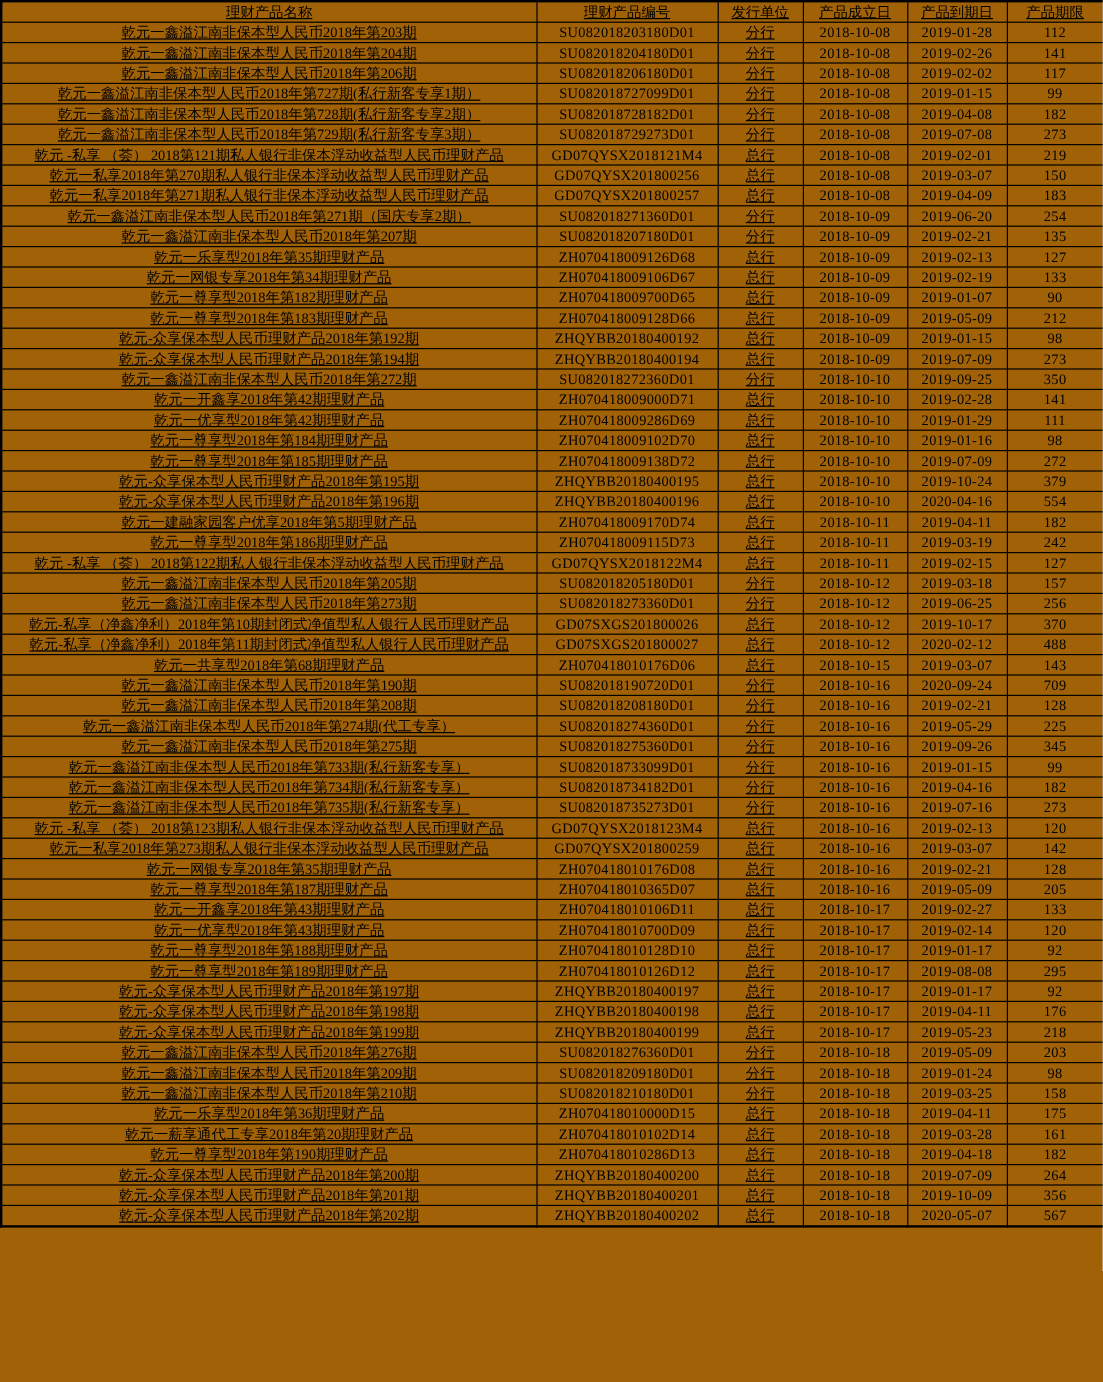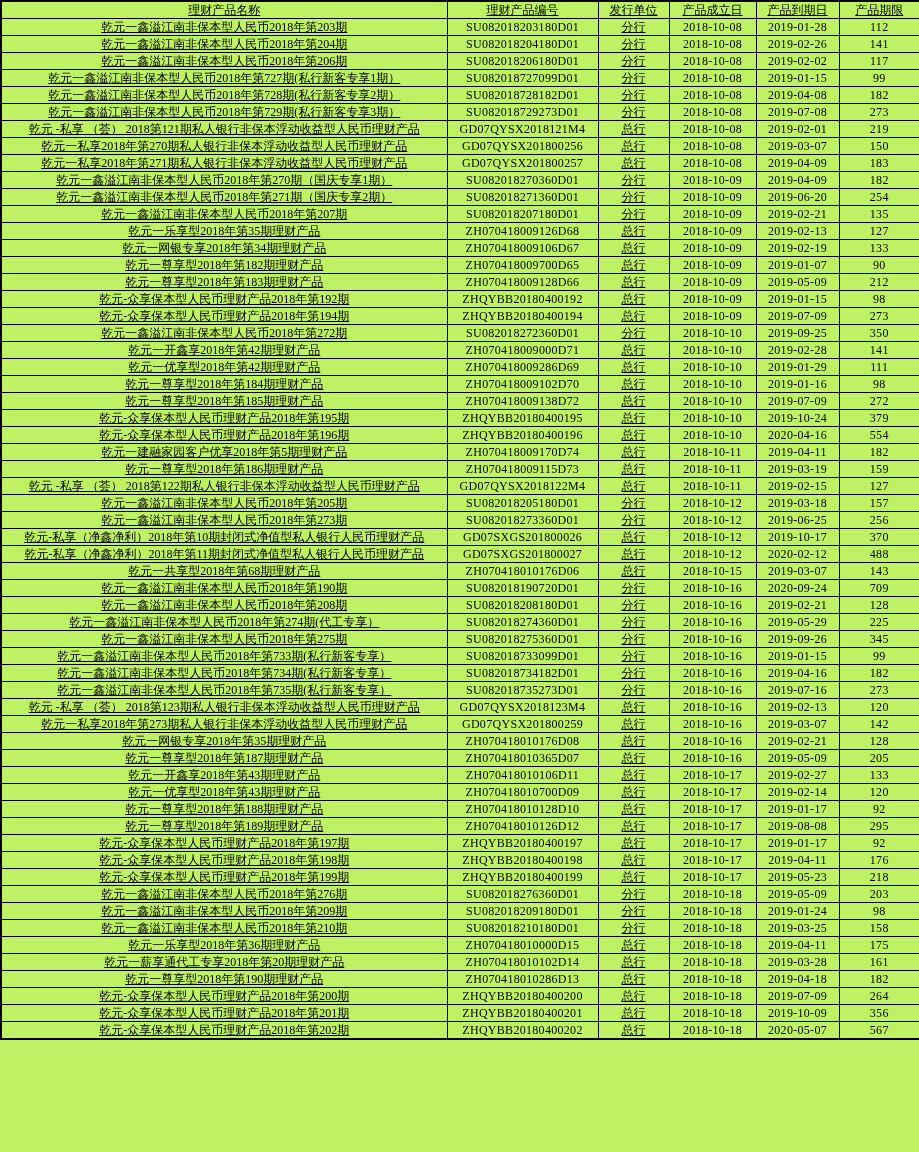--- a/index.html
+++ b/index.html
@@ -5,21 +5,21 @@
   html, body {
     margin: 0;
     padding: 0;
     background: #ffffff;
   }
   * { box-sizing: border-box; }
   .sheet {
     width: 919px;
     height: 1152px;
     overflow: hidden;
-    background: #bef264;
+    background: #a16207;
   }
   table.fin-table {
     width: 919px;
     table-layout: fixed;
     border-collapse: collapse;
     font-family: "Liberation Serif", "DejaVu Serif", serif;
     font-size: 12px;
     color: #000000;
     border: 2px solid #000000;
   }
@@ -139,28 +139,20 @@
         </tr>
         <tr>
           <td class="col-name">乾元一私享2018年第271期私人银行非保本浮动收益型人民币理财产品</td>
           <td class="col-code">GD07QYSX201800257</td>
           <td class="col-issuer">总行</td>
           <td class="col-start_date">2018-10-08</td>
           <td class="col-end_date">2019-04-09</td>
           <td class="col-term_days">183</td>
         </tr>
         <tr>
-          <td class="col-name">乾元一鑫溢江南非保本型人民币2018年第270期（国庆专享1期）</td>
-          <td class="col-code">SU082018270360D01</td>
-          <td class="col-issuer">分行</td>
-          <td class="col-start_date">2018-10-09</td>
-          <td class="col-end_date">2019-04-09</td>
-          <td class="col-term_days">182</td>
-        </tr>
-        <tr>
           <td class="col-name">乾元一鑫溢江南非保本型人民币2018年第271期（国庆专享2期）</td>
           <td class="col-code">SU082018271360D01</td>
           <td class="col-issuer">分行</td>
           <td class="col-start_date">2018-10-09</td>
           <td class="col-end_date">2019-06-20</td>
           <td class="col-term_days">254</td>
         </tr>
         <tr>
           <td class="col-name">乾元一鑫溢江南非保本型人民币2018年第207期</td>
           <td class="col-code">SU082018207180D01</td>
@@ -280,21 +272,21 @@
           <td class="col-start_date">2018-10-11</td>
           <td class="col-end_date">2019-04-11</td>
           <td class="col-term_days">182</td>
         </tr>
         <tr>
           <td class="col-name">乾元一尊享型2018年第186期理财产品</td>
           <td class="col-code">ZH070418009115D73</td>
           <td class="col-issuer">总行</td>
           <td class="col-start_date">2018-10-11</td>
           <td class="col-end_date">2019-03-19</td>
-          <td class="col-term_days">159</td>
+          <td class="col-term_days">242</td>
         </tr>
         <tr>
           <td class="col-name">乾元 -私享 （荟） 2018第122期私人银行非保本浮动收益型人民币理财产品</td>
           <td class="col-code">GD07QYSX2018122M4</td>
           <td class="col-issuer">总行</td>
           <td class="col-start_date">2018-10-11</td>
           <td class="col-end_date">2019-02-15</td>
           <td class="col-term_days">127</td>
         </tr>
         <tr>

